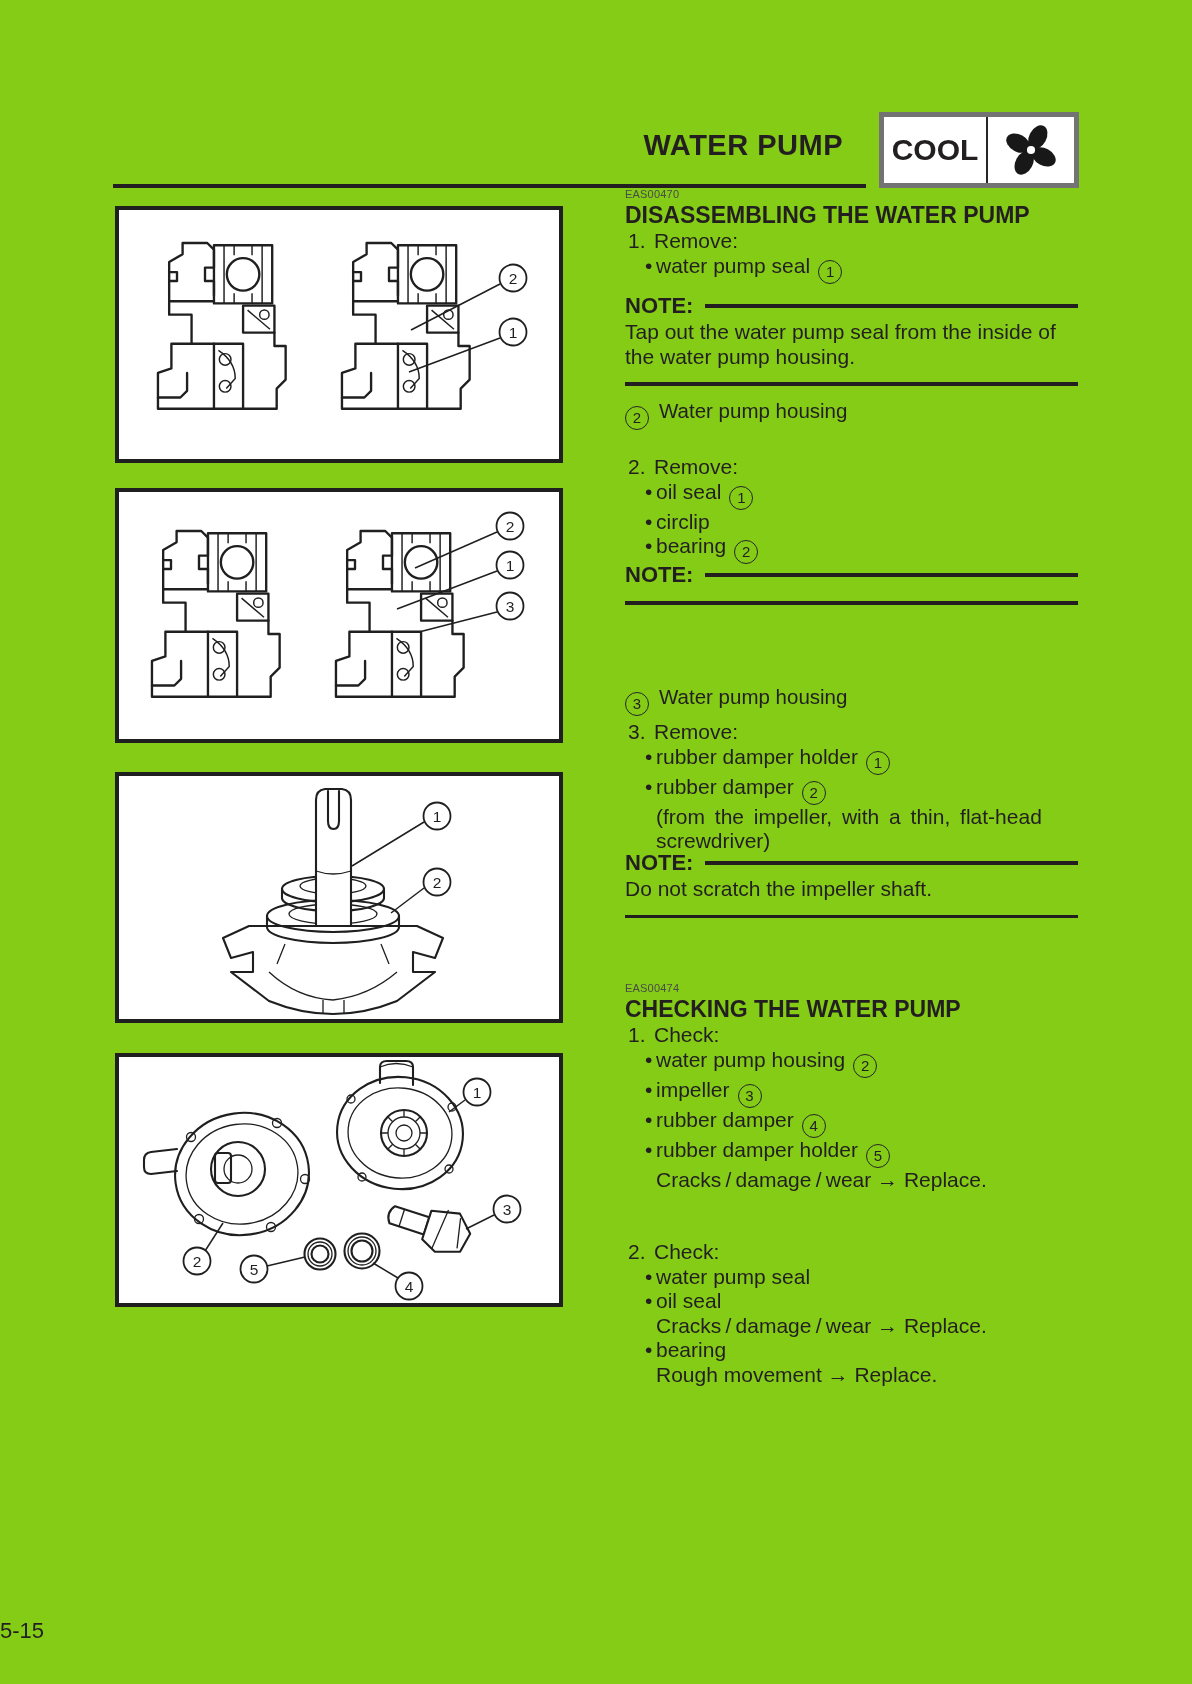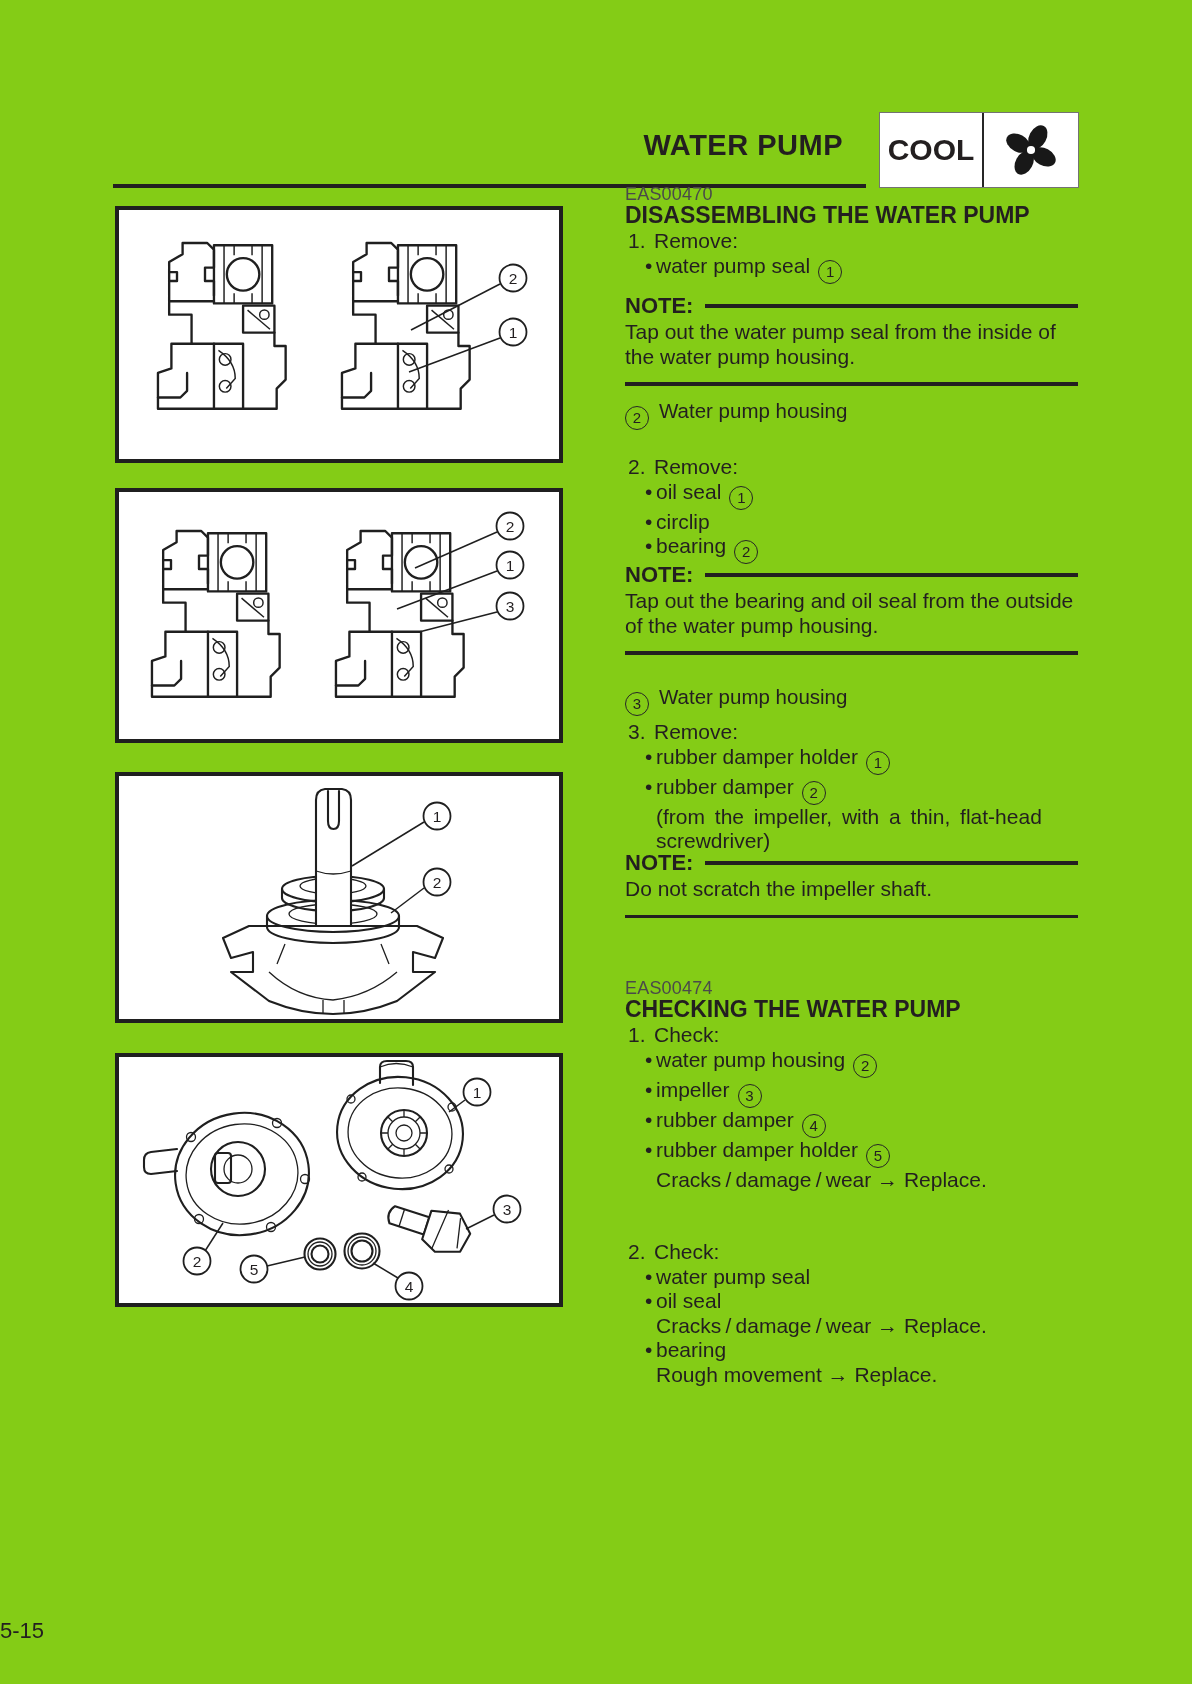--- a/index.html
+++ b/index.html
@@ -6,36 +6,36 @@
   html,body { background:#ffffff; }
   .page {
     position:relative; width:1192px; height:1684px; background:#84cc16;
     font-family:"Liberation Sans", sans-serif; color:#231f20; overflow:hidden;
   }
   
   .title { position:absolute; left:113px; top:129px; width:730px; text-align:right;
            font-size:29px; font-weight:bold; letter-spacing:0.5px; }
   .title-rule { position:absolute; left:113px; top:184px; width:753px; height:4px; background:#231f20; }
   .badge { position:absolute; left:879px; top:112px; width:200px; height:76px;
-           border:1px solid #737373; display:flex; background:#fff; }
+           border:5px solid #737373; display:flex; background:#fff; }
   .badge-label { width:104px; display:flex; align-items:center; justify-content:center;
                  font-size:30px; font-weight:bold; border-right:2px solid #262626; }
   .badge-icon { flex:1; display:flex; align-items:center; justify-content:center; }
   
   .figbox { position:absolute; left:115px; width:448px; border:4px solid #1f1f1f; background:#fff; }
   .figbox svg { display:block; width:100%; height:100%; }
   .ln  { stroke:#1f1f1f; stroke-width:1.5; fill:none; }
   .pt  { stroke:#1f1f1f; stroke-width:2.1; fill:none; stroke-linejoin:round; stroke-linecap:round; }
   .ptw { stroke:#1f1f1f; stroke-width:2.1; fill:#ffffff; stroke-linejoin:round; }
   .thin{ stroke:#1f1f1f; stroke-width:1.3; fill:none; }
   .cocirc { fill:#fff; stroke:#1f1f1f; stroke-width:1.8; }
   .cotxt  { font-size:15.5px; fill:#231f20; text-anchor:middle; font-family:"Liberation Sans",sans-serif; }
   
   .col { position:absolute; left:625px; width:453px; }
-  .code { font-size:18px; color:#4a4a4a; line-height:16px; letter-spacing:0.2px; }
+  .code { font-size:11px; color:#4a4a4a; line-height:16px; letter-spacing:0.2px; }
   .h { font-size:23px; font-weight:bold; line-height:27px; white-space:nowrap; }
   .stephead, .li, .res, .cont, .nb { font-size:21px; line-height:24.5px; white-space:nowrap; }
   .stephead .num { display:inline-block; width:29px; padding-left:3px; }
   .li { padding-left:20px; }
   .li .b { display:inline-block; width:11px; }
   .res, .cont { padding-left:31px; }
   .just { word-spacing:4px; }
   .co { display:inline-block; width:24px; height:24px; border:1.7px solid #262626; border-radius:50%;
         font-size:15px; line-height:21px; text-align:center; margin-left:8px; vertical-align:-4px;
         font-weight:normal; }
@@ -302,24 +302,20 @@
     <div class="li">
       <span class="b">•</span><span>bearing</span><span class="co">2</span>
     </div>
   </div>
 
   <div class="col" style="top:562px">
     <div class="note-head">
       <span class="note-label">NOTE:</span>
       <span class="note-bar"></span>
     </div>
-    <div class="note-body">
-      <div class="nb">Tap out the bearing and oil seal from the outside</div>
-      <div class="nb">of the water pump housing.</div>
-    </div>
     <div class="note-rule"></div>
   </div>
 
   <div class="legend" style="top:684px">
     <span class="co">3</span><span>Water pump housing</span>
   </div>
 
   <div class="col" style="top:720px">
     <div class="stephead">
       <span class="num">3.</span><span>Remove:</span>

